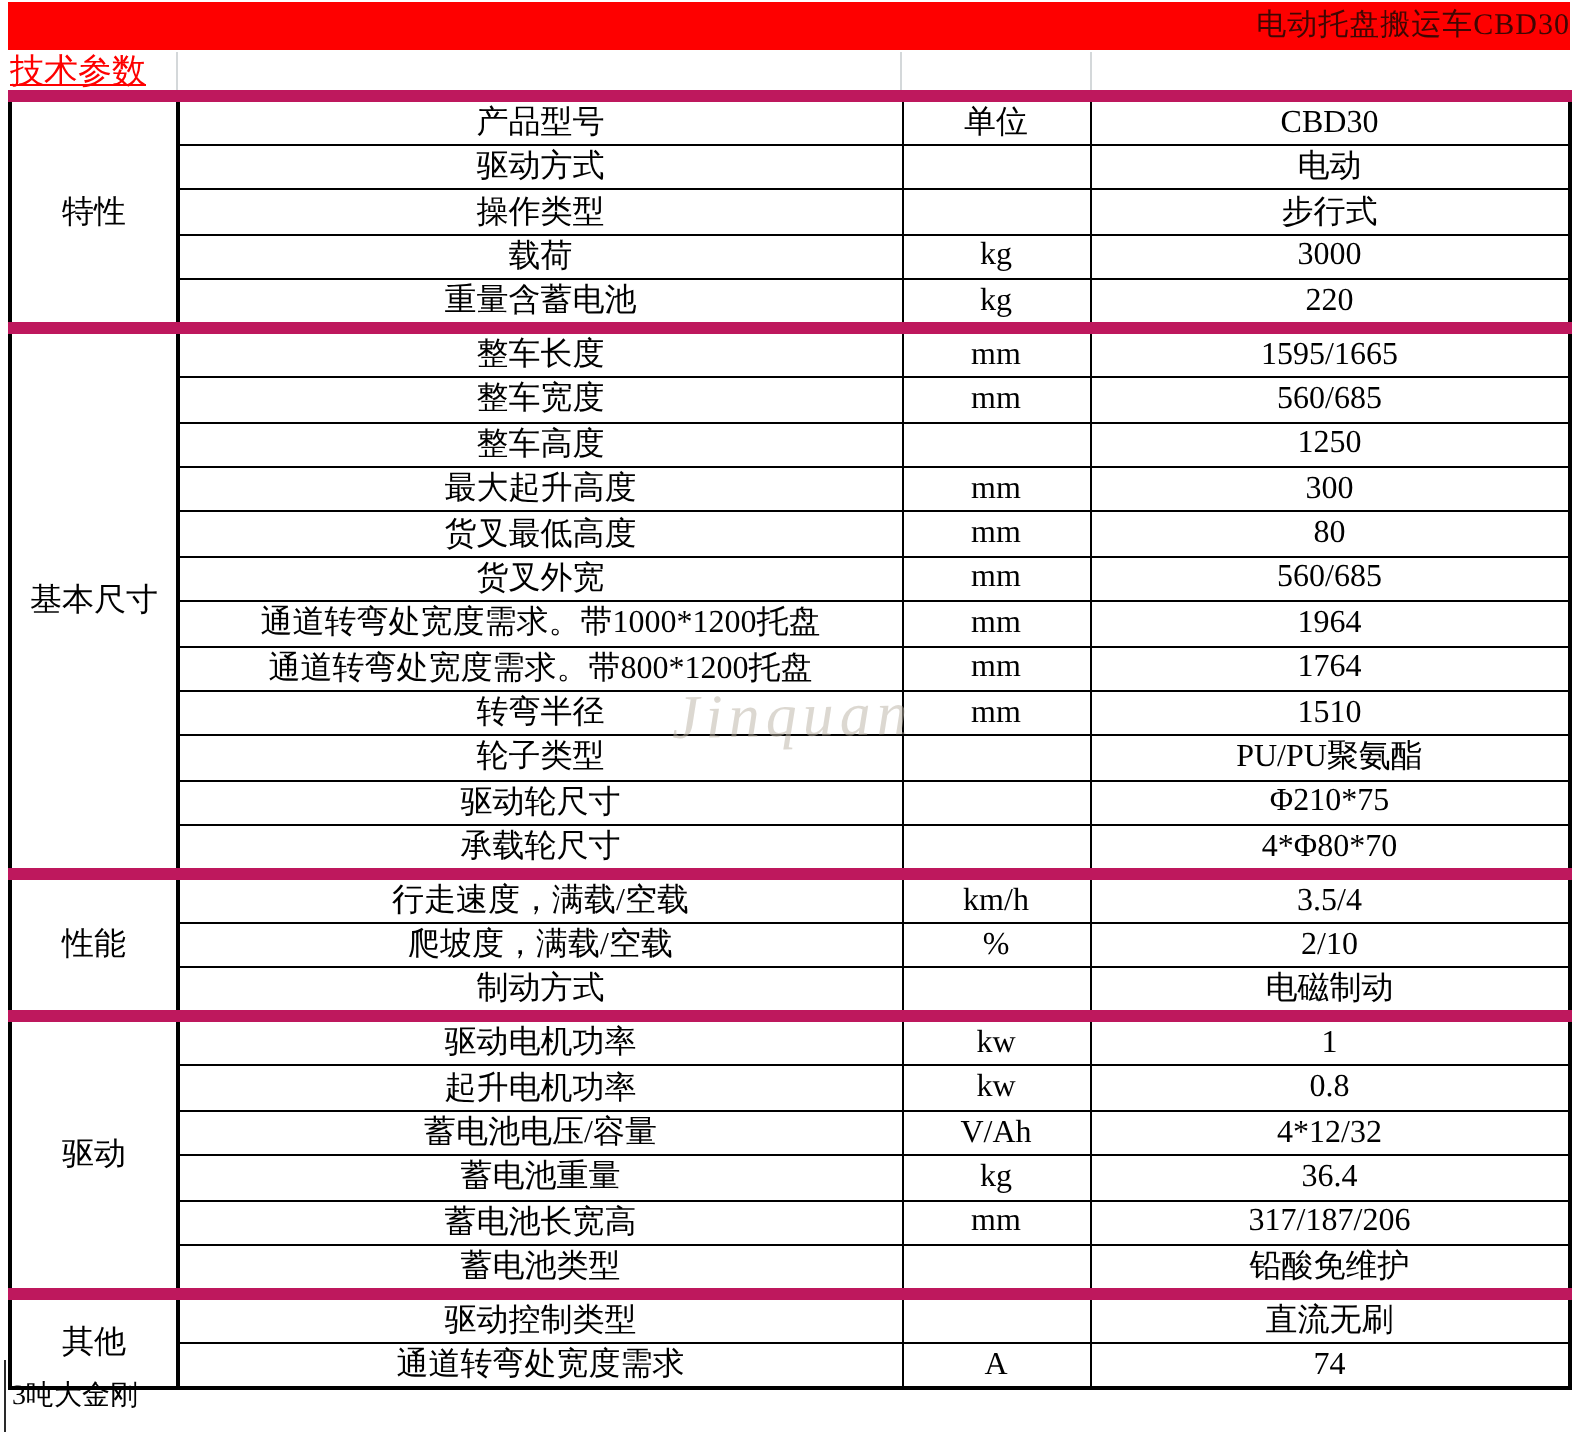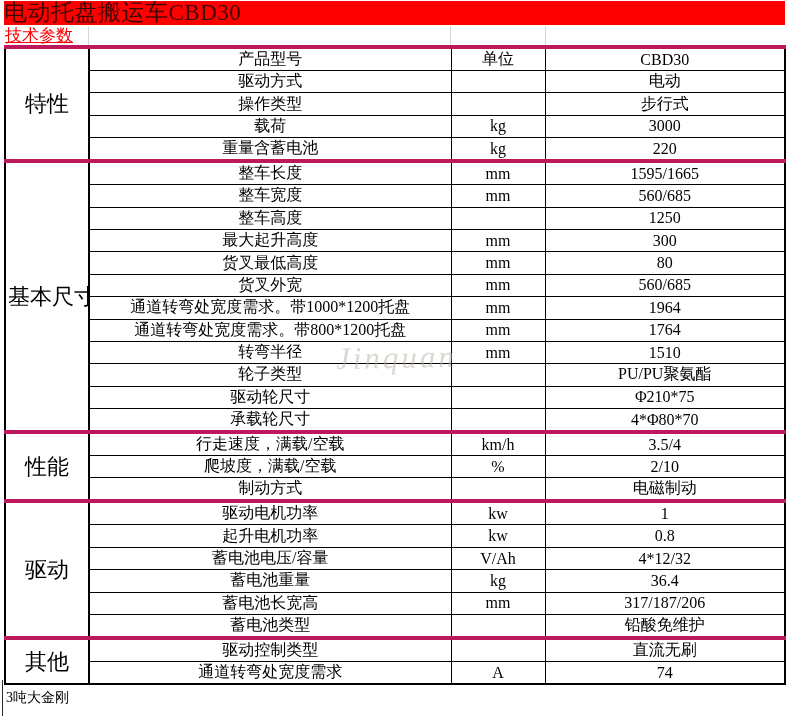--- a/index.html
+++ b/index.html
@@ -14,23 +14,23 @@
     height: 716px;
     background: #ffffff;
     overflow: hidden;
   }
   
   .title-bar {
     position: absolute;
     left: 4px; top: 1px;
     width: 781px; height: 24px;
     background: #fe0000;
-    text-align: left;
+    text-align: right;
     line-height: 24px;
-    font-size: 23px;
+    font-size: 15px;
     color: #3f0703;
     letter-spacing: 0.5px;
   }
   
   .section-label {
     position: absolute;
     left: 5px; top: 26px;
     height: 30px;
     line-height: 19px;
     font-size: 17px;
@@ -62,25 +62,25 @@
     border: 1px solid #000000;
     padding: 0 2px;
     margin: 0;
     text-align: center;
     vertical-align: middle;
     font-size: 16px;
     color: #000000;
     white-space: nowrap;
     overflow: hidden;
   }
-  table.spec tr.group-start > td { border-top: 4px solid #be185d; }
+  table.spec tr.group-start > td { border-top: 6px solid #be185d; }
   table.spec td.cat {
     border-right: 2px solid #000000;
     border-left: 2px solid #000000;
-    font-size: 22px;
+    font-size: 16px;
   }
   table.spec td.val { border-right: 2px solid #000000; }
   
   .watermark {
     position: absolute;
     left: 336px; top: 340px;
     font-size: 31px;
     font-style: italic;
     color: rgba(186, 178, 164, 0.5);
     letter-spacing: 3px;

